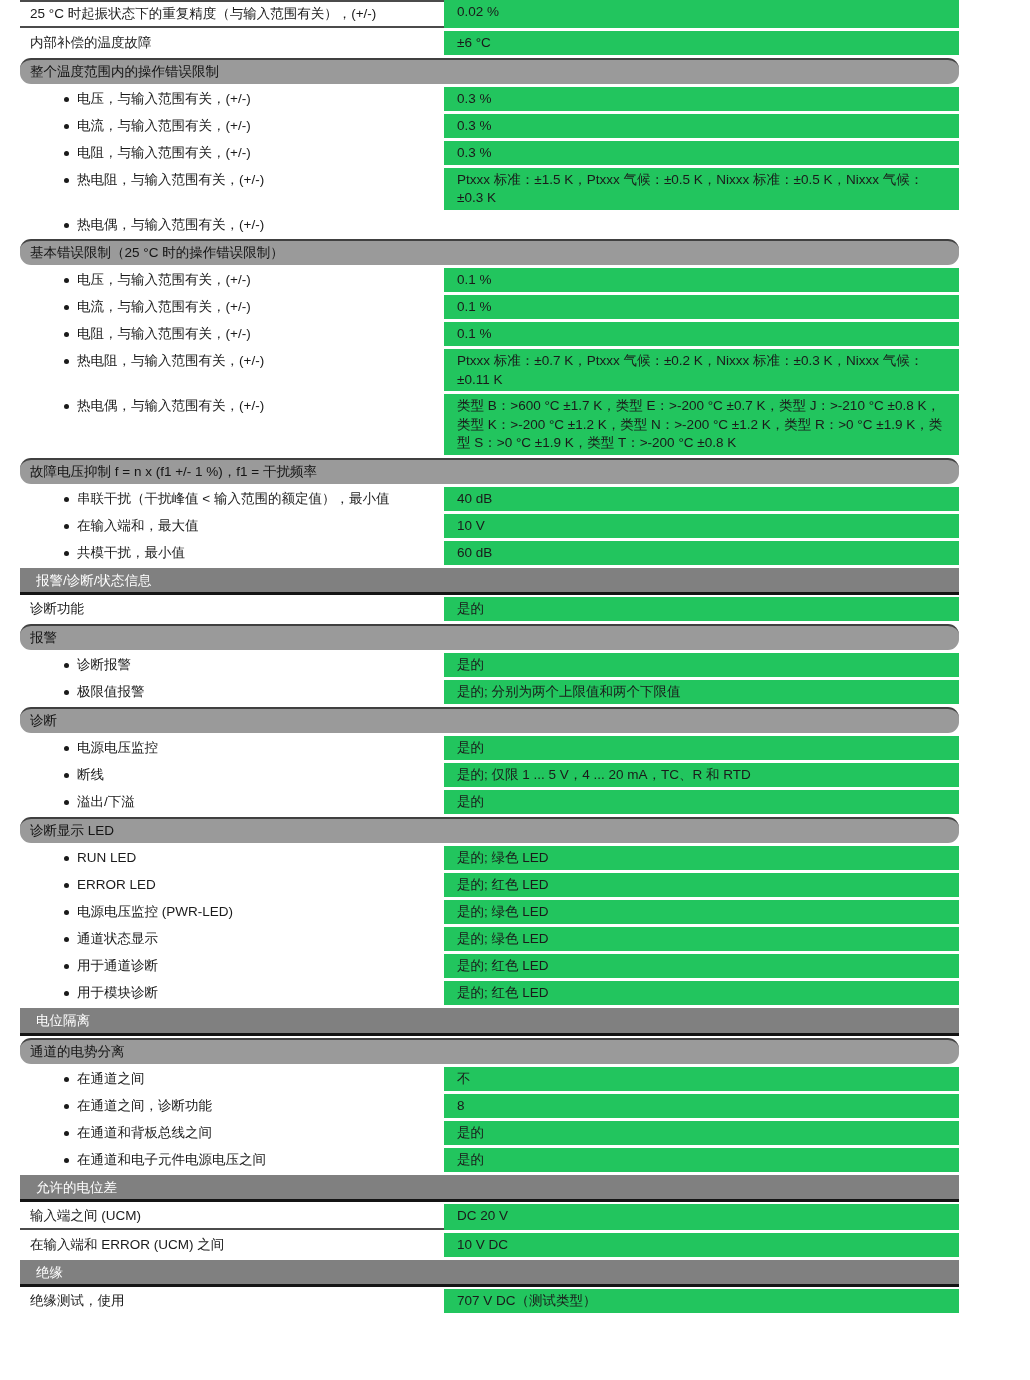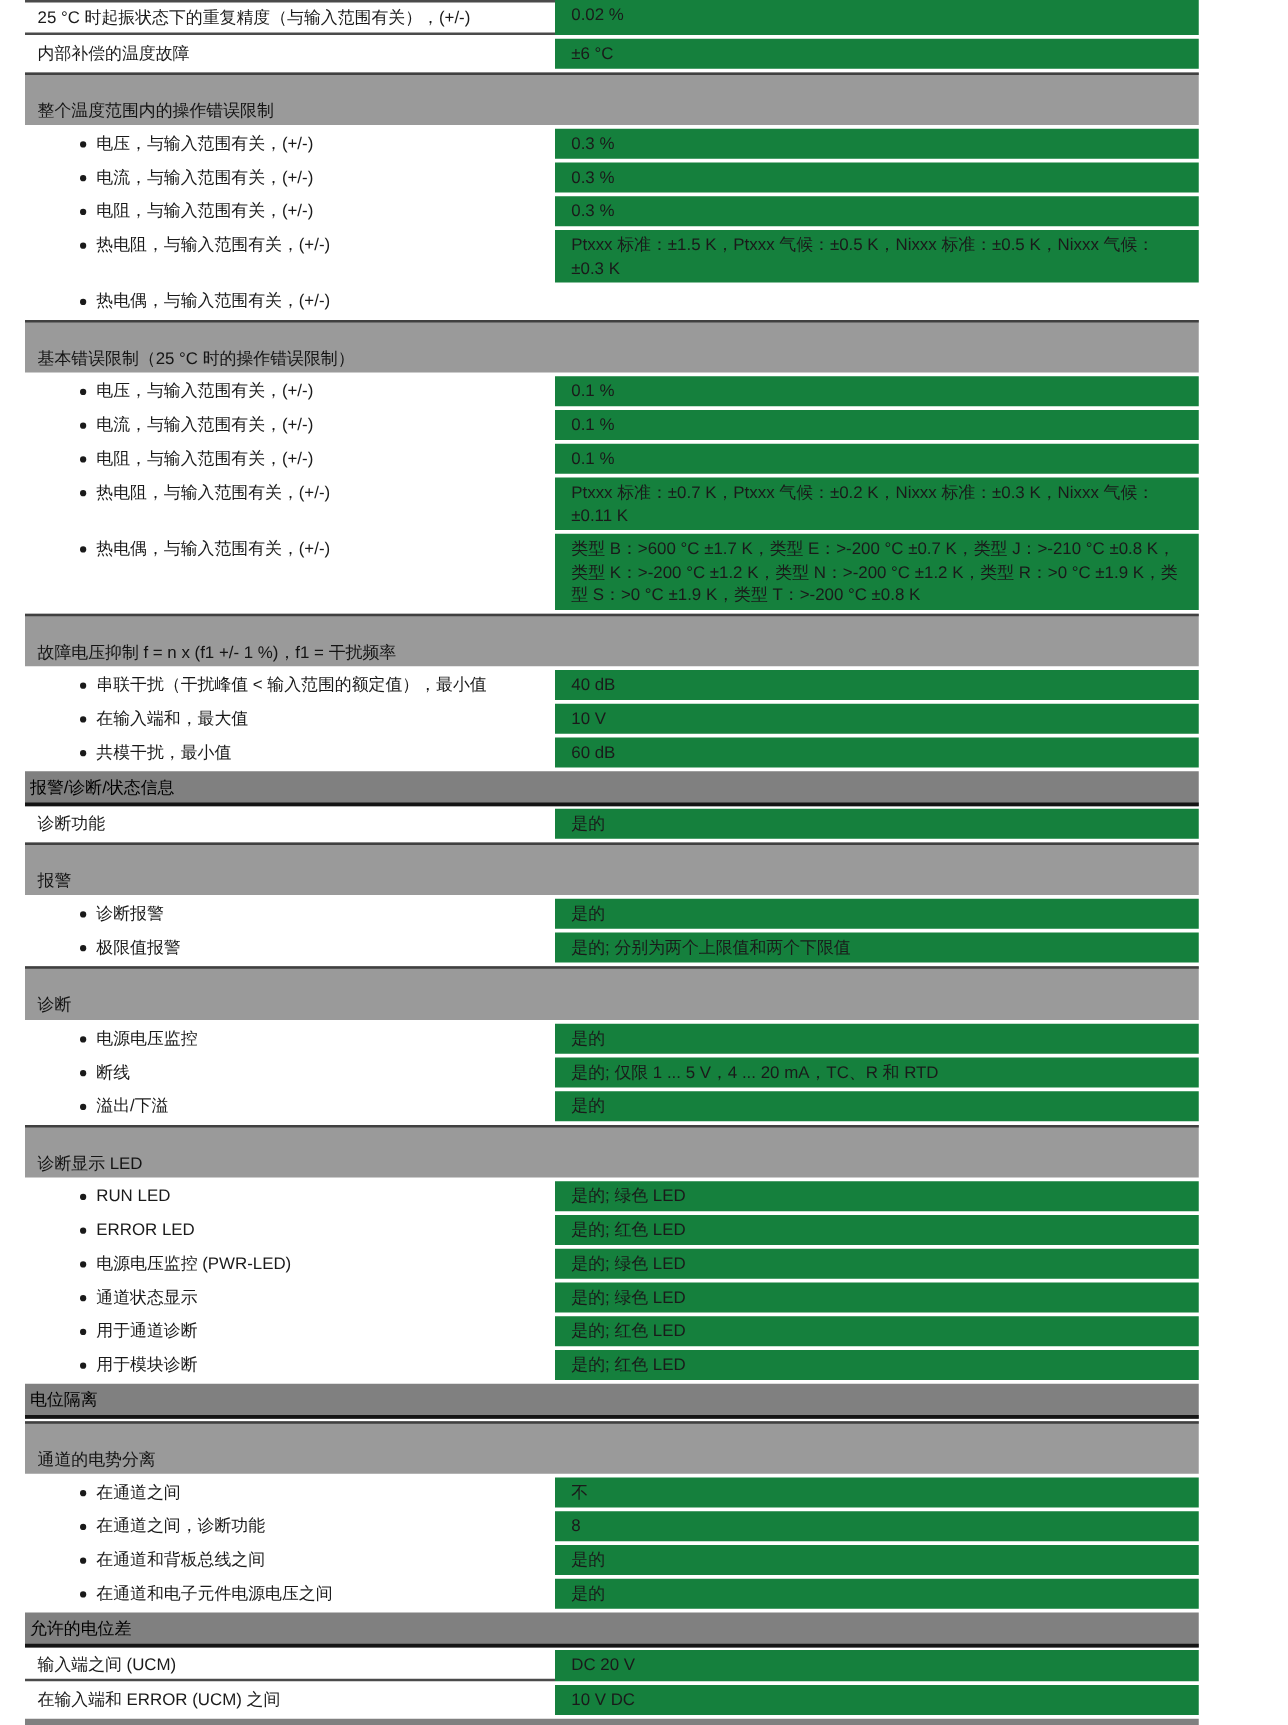--- a/index.html
+++ b/index.html
@@ -20,38 +20,39 @@
   }
   .left.indent { padding-left:44px; }
   .left.hline  { border-bottom:2px solid #4b4b4b; }
   .left.topline{ border-top:2px solid #4b4b4b; }
   .dot {
     flex:none; width:5px; height:5px; border-radius:50%;
     background:#1a1a1a; margin:7px 8px 0 0;
   }
   .right {
     width:515px; box-sizing:border-box;
-    background:#15803d;
+    background:#22c55e;
     padding:3px 10px 2px 13px;
     min-height:24px; line-height:18.5px;
   }
 
   .h1 {
     box-sizing:border-box; min-height:27px;
-    background:#808080; color:#000000;
+    background:#808080; color:#ffffff;
     border-bottom:3px solid #141414;
-    padding:4px 8px 2px 4px; margin-bottom:2px;
+    padding:4px 8px 2px 16px; margin-bottom:2px;
     line-height:18.5px;
   }
   .h2 {
     box-sizing:border-box; min-height:26px;
     background:#9a9a9a; color:#141414;
     border-top:2px solid #404040;
-    padding:20px 8px 2px 10px; margin-bottom:3px;
+    padding:3px 8px 2px 10px; margin-bottom:3px;
     line-height:18.5px;
+    border-radius:11px;
   }
 </style>
 </head>
 <body>
 
 <div class="spec-table" id="spec-table">
     <div class="trow">
     <div class="left topline hline">
 
       <span class="lbl">25 °C 时起振状态下的重复精度（与输入范围有关），(+/-)</span>

